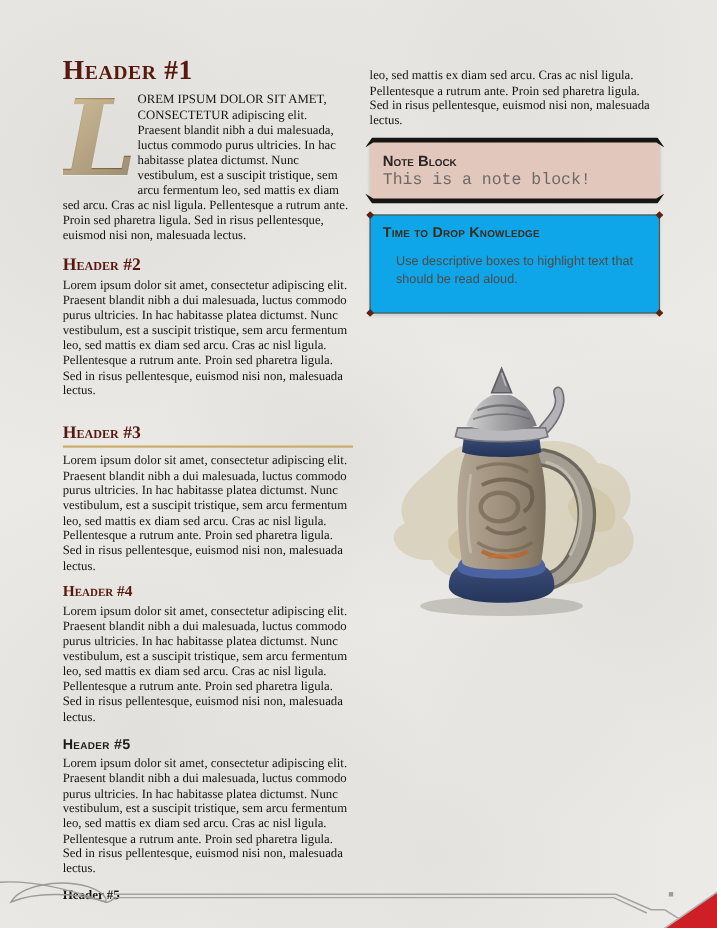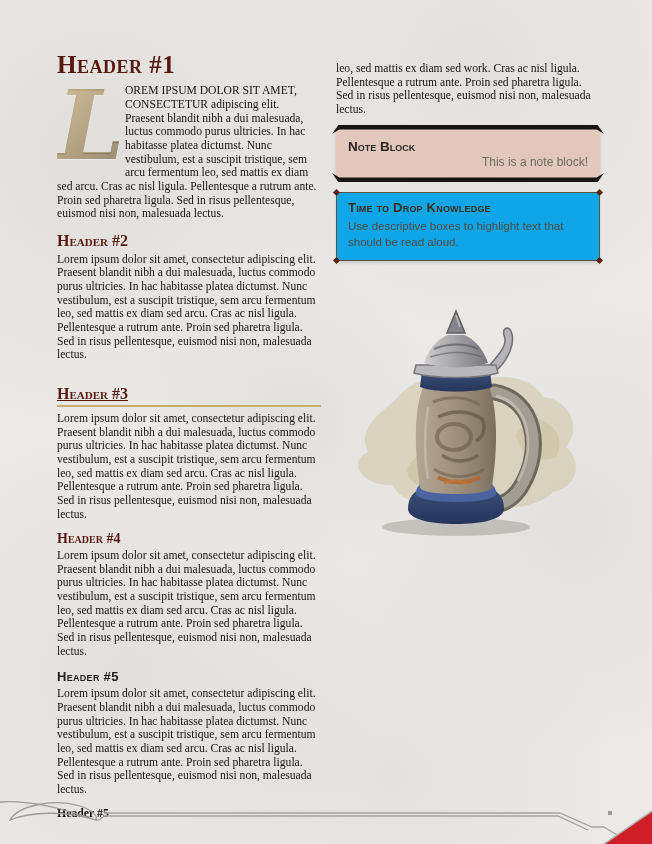--- a/index.html
+++ b/index.html
@@ -15,21 +15,21 @@
       radial-gradient(circle at 60% 92%, rgba(120,120,118,.07), transparent 26%),
       #ebeae7;
   }
   .col{position:absolute;width:264px;}
   .col-left{left:57px;top:52px;height:768px;overflow:hidden;}
   .col-right{left:336px;top:62px;height:746px;}
 
   h1,h2,h3,h4{font-family:"Liberation Serif",serif;font-variant:small-caps;color:#58180d;margin:0;font-weight:700;line-height:1.05;}
   h1{font-size:25px;margin-bottom:6px;letter-spacing:.5px;}
   h2{font-size:16px;margin-top:12px;margin-bottom:3px;}
-  h3{font-size:16px;margin-top:24px;margin-bottom:5px;border-bottom:2px solid #c9ad6a;padding-bottom:2px;text-decoration:underline;}
+  h3{font-size:16px;margin-top:24px;margin-bottom:5px;border-bottom:2px solid #c9ad6a;padding-bottom:2px;}
   h4{font-size:14px;margin-top:11px;margin-bottom:2px;}
   h5{font-family:"Liberation Sans",sans-serif;font-variant:small-caps;color:#1e1c1a;font-size:13px;font-weight:700;margin:11px 0 3px 0;letter-spacing:.3px;}
   h6{font-family:"Liberation Serif",serif;color:#151310;font-size:11.8px;font-weight:700;margin:9px 0 0 0;}
   p.body{font-size:11.6px;line-height:1.18;color:#151310;margin:0 0 2px 0;text-align:left;}
 
   .dropcap{
     float:left;width:62px;height:88px;margin:2px 6px 0 0;
     font-family:"DejaVu Serif",serif;font-style:italic;font-weight:700;
     font-size:96px;line-height:80px;text-align:center;
     color:#8a6f3e;
@@ -39,26 +39,26 @@
   }
 
   
   .note{position:relative;margin:12px 0 14px 0;}
   .note-inner{background:#e2c7bd;padding:8px 12px 9px 12px;box-shadow:0 2px 3px rgba(0,0,0,.18);}
   .note-bar{position:absolute;left:-4px;right:-4px;height:9px;}
   .note-bar.top{top:-4px;}
   .note-bar.bottom{bottom:-4px;}
   .note-bar svg{display:block;width:100%;height:9px;}
   .note-title{font-family:"Liberation Sans",sans-serif;font-variant:small-caps;font-weight:700;font-size:13.5px;color:#2a2524;margin:2px 0 1px 0;}
-  .note-body{font-family:Liberation Sans, sans-serif;font-size:12px;color:#6e6a64;margin:0;text-align:right;}
+  .note-body{font-family:Liberation Mono, monospace;font-size:15px;color:#6e6a64;margin:0;}
 
   
   .desc{position:relative;background:#0ea5e9;border:1px solid #5c5244;padding:7px 11px 9px 11px;margin:0 0 14px 0;box-shadow:0 2px 3px rgba(0,0,0,.12);}
   .desc-title{font-family:"Liberation Sans",sans-serif;font-variant:small-caps;font-weight:700;font-size:13px;color:#3a2b1a;margin:0 0 3px 0;letter-spacing:.2px;}
-  .desc-body{font-family:"Liberation Sans",sans-serif;font-size:11.5px;line-height:1.45;color:#4f4b45;margin:0;}
+  .desc-body{font-family:"Liberation Sans",sans-serif;font-size:11.5px;line-height:1.45;color:#4f4b45;margin:12px;}
   .desc-body.indent{text-indent:10px;margin-top:1px;}
   .desc-body b{color:#33302b;}
   .corner-dot{position:absolute;width:5px;height:5px;background:#5e2212;transform:rotate(45deg);}
   .dot-tl{top:-3px;left:-3px;} .dot-tr{top:-3px;right:-3px;}
   .dot-bl{bottom:-3px;left:-3px;} .dot-br{bottom:-3px;right:-3px;}
 
   .illus{margin-top:26px;margin-left:2px;}
 
   .footer{position:absolute;left:0;bottom:0;width:652px;height:46px;}
 </style>
@@ -79,21 +79,21 @@
   <p class="body">Lorem ipsum dolor sit amet, consectetur adipiscing elit. Praesent blandit nibh a dui malesuada, luctus commodo purus ultricies. In hac habitasse platea dictumst. Nunc vestibulum, est a suscipit tristique, sem arcu fermentum leo, sed mattis ex diam sed arcu. Cras ac nisl ligula. Pellentesque a rutrum ante. Proin sed pharetra ligula. Sed in risus pellentesque, euismod nisi non, malesuada lectus.</p>
 
   <h5>Header #5</h5>
   <p class="body">Lorem ipsum dolor sit amet, consectetur adipiscing elit. Praesent blandit nibh a dui malesuada, luctus commodo purus ultricies. In hac habitasse platea dictumst. Nunc vestibulum, est a suscipit tristique, sem arcu fermentum leo, sed mattis ex diam sed arcu. Cras ac nisl ligula. Pellentesque a rutrum ante. Proin sed pharetra ligula. Sed in risus pellentesque, euismod nisi non, malesuada lectus.</p>
 
   <h6>Header #5</h6>
   <p class="body">Lorem ipsum dolor sit amet, consectetur adipiscing elit. Praesent blandit nibh a dui malesuada, luctus commodo purus ultricies. In hac habitasse platea dictumst. Nunc vestibulum, est a suscipit tristique, sem arcu fermentum</p>
 </div>
 
 <div class="col col-right">
-  <p class="body">leo, sed mattis ex diam sed work. Cras ac nisl ligula. Pellentesque a rutrum ante. Proin sed pharetra ligula. Sed in risus pellentesque, euismod nisi non, malesuada lectus.</p>
+  <p class="body">leo, sed mattis ex diam sed arcu. Cras ac nisl ligula. Pellentesque a rutrum ante. Proin sed pharetra ligula. Sed in risus pellentesque, euismod nisi non, malesuada lectus.</p>
 
   <div class="note">
     <div class="note-bar top">
       <svg viewBox="0 0 300 9" preserveAspectRatio="none">
         <polygon points="0,9 7,0 293,0 300,9 292,4.5 8,4.5" fill="#171513"></polygon>
       </svg>
     </div>
     <div class="note-inner">
       <p class="note-title">Note Block</p>
       <p class="note-body">This is a note block!</p>

